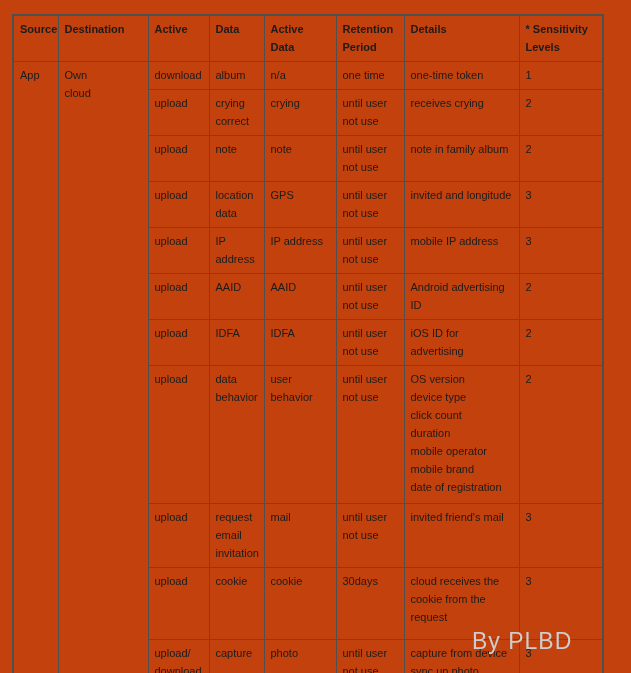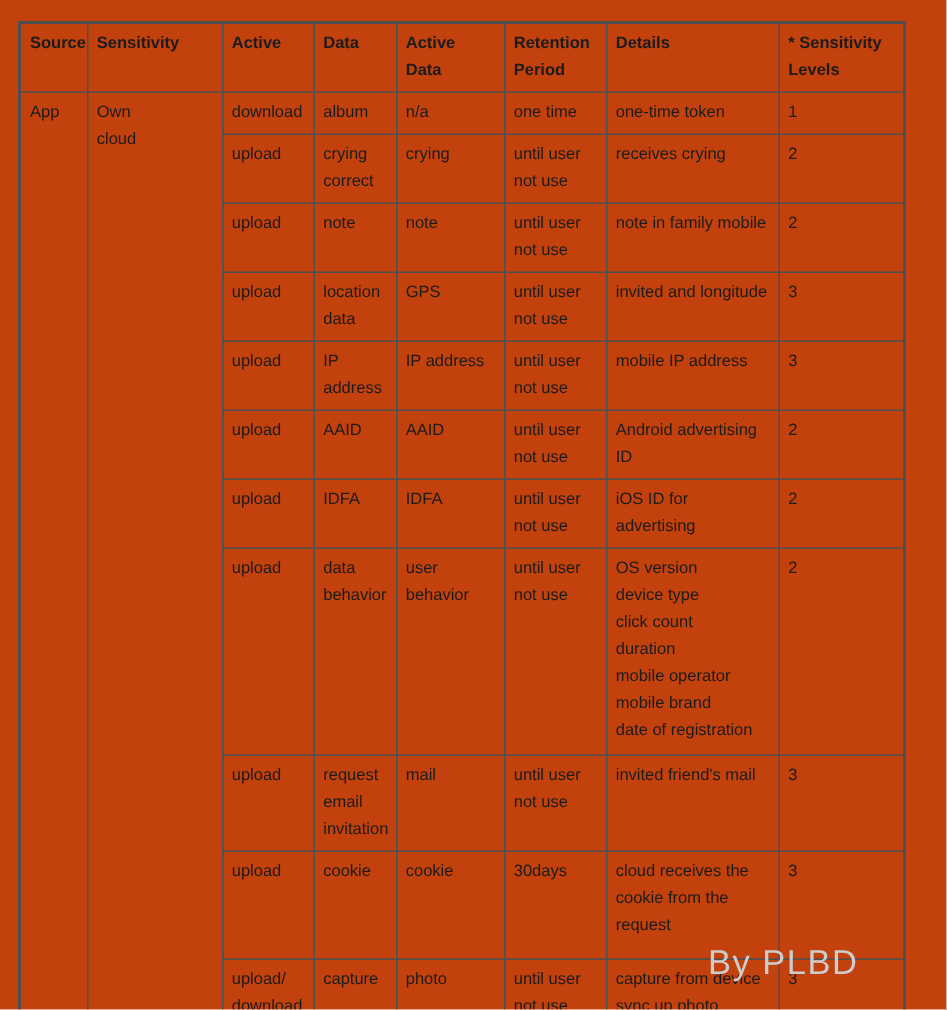--- a/index.html
+++ b/index.html
@@ -80,21 +80,21 @@
       <col class="c-active">
       <col class="c-data">
       <col class="c-stored">
       <col class="c-retention">
       <col class="c-details">
       <col class="c-sensitivity">
     </colgroup>
     <thead>
       <tr>
         <th>Source</th>
-        <th>Sensitivity</th>
+        <th>Destination</th>
         <th>Active</th>
         <th>Data</th>
         <th>Active
 Data</th>
         <th>Retention
 Period</th>
         <th>Details</th>
         <th>* Sensitivity
 Levels</th>
       </tr>
@@ -120,21 +120,21 @@
 not use</td>
           <td>receives crying</td>
           <td>2</td>
         </tr>
         <tr class="r-double">
           <td>upload</td>
           <td>note</td>
           <td>note</td>
           <td>until user
 not use</td>
-          <td>note in family mobile</td>
+          <td>note in family album</td>
           <td>2</td>
         </tr>
         <tr class="r-double">
           <td>upload</td>
           <td>location
 data</td>
           <td>GPS</td>
           <td>until user
 not use</td>
           <td>invited and longitude</td>

